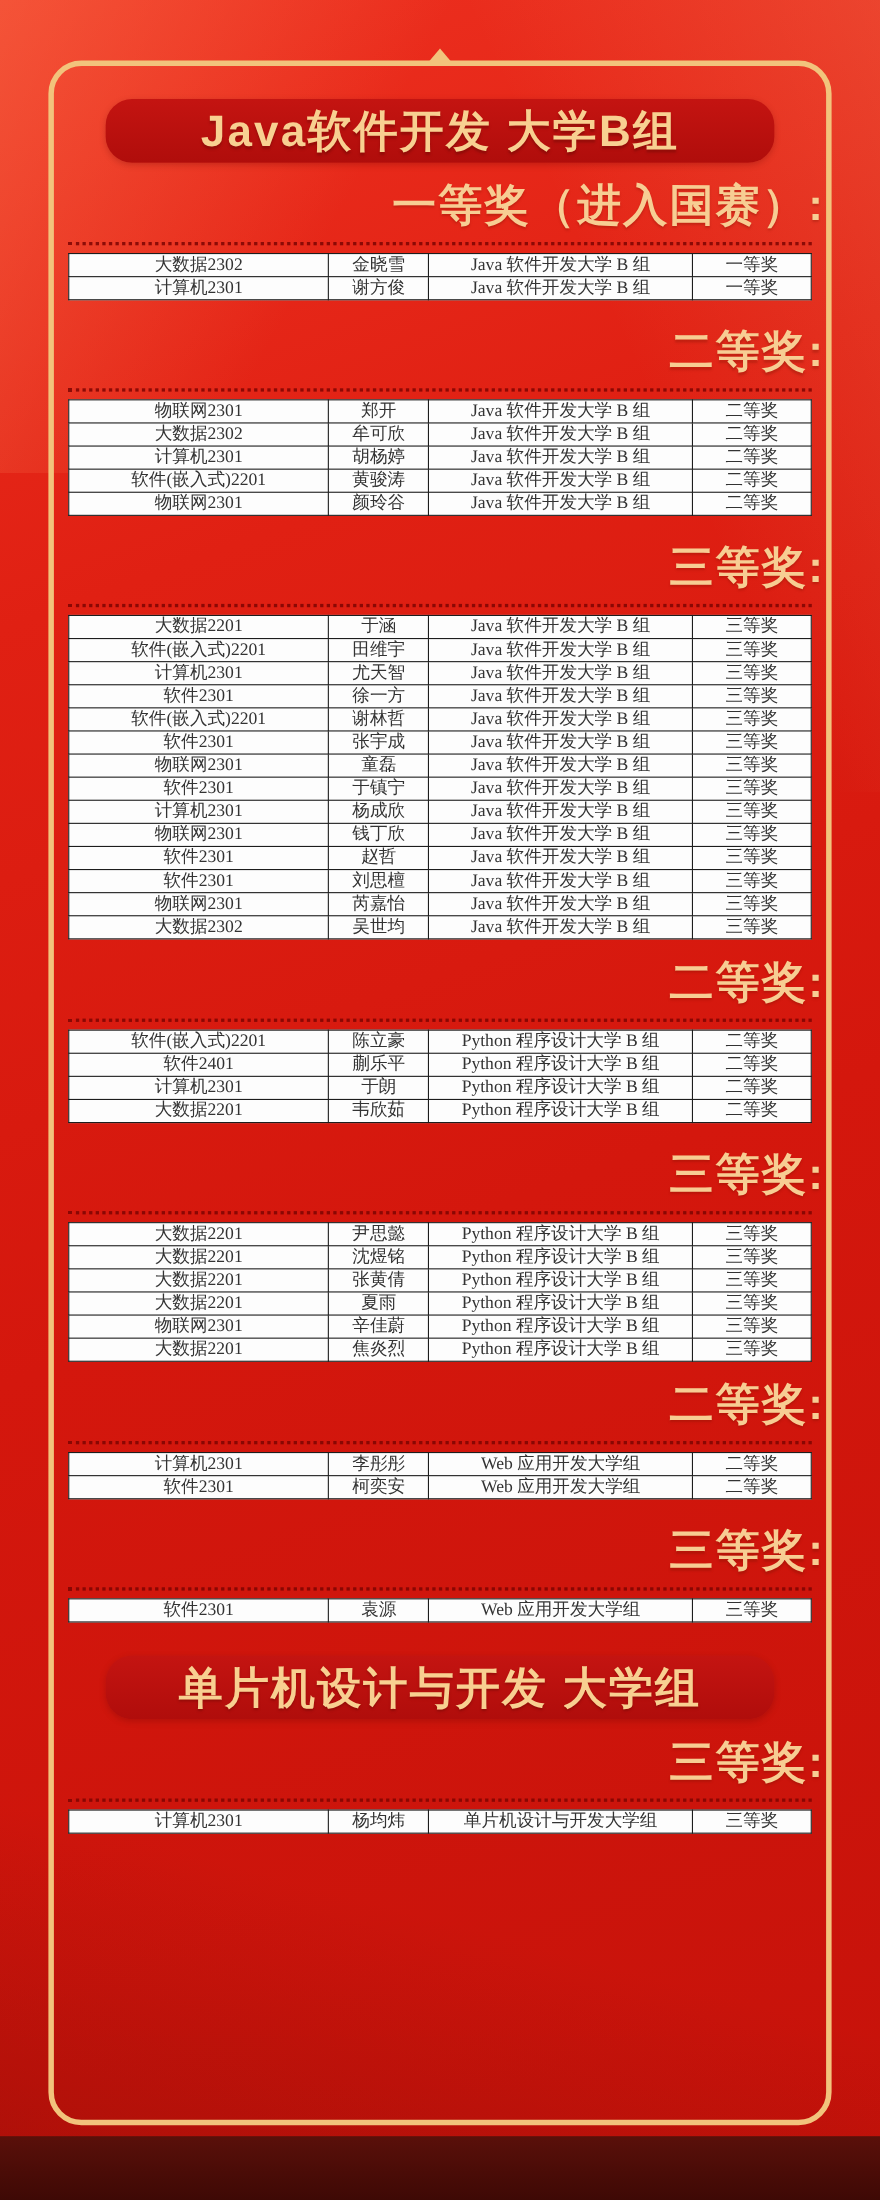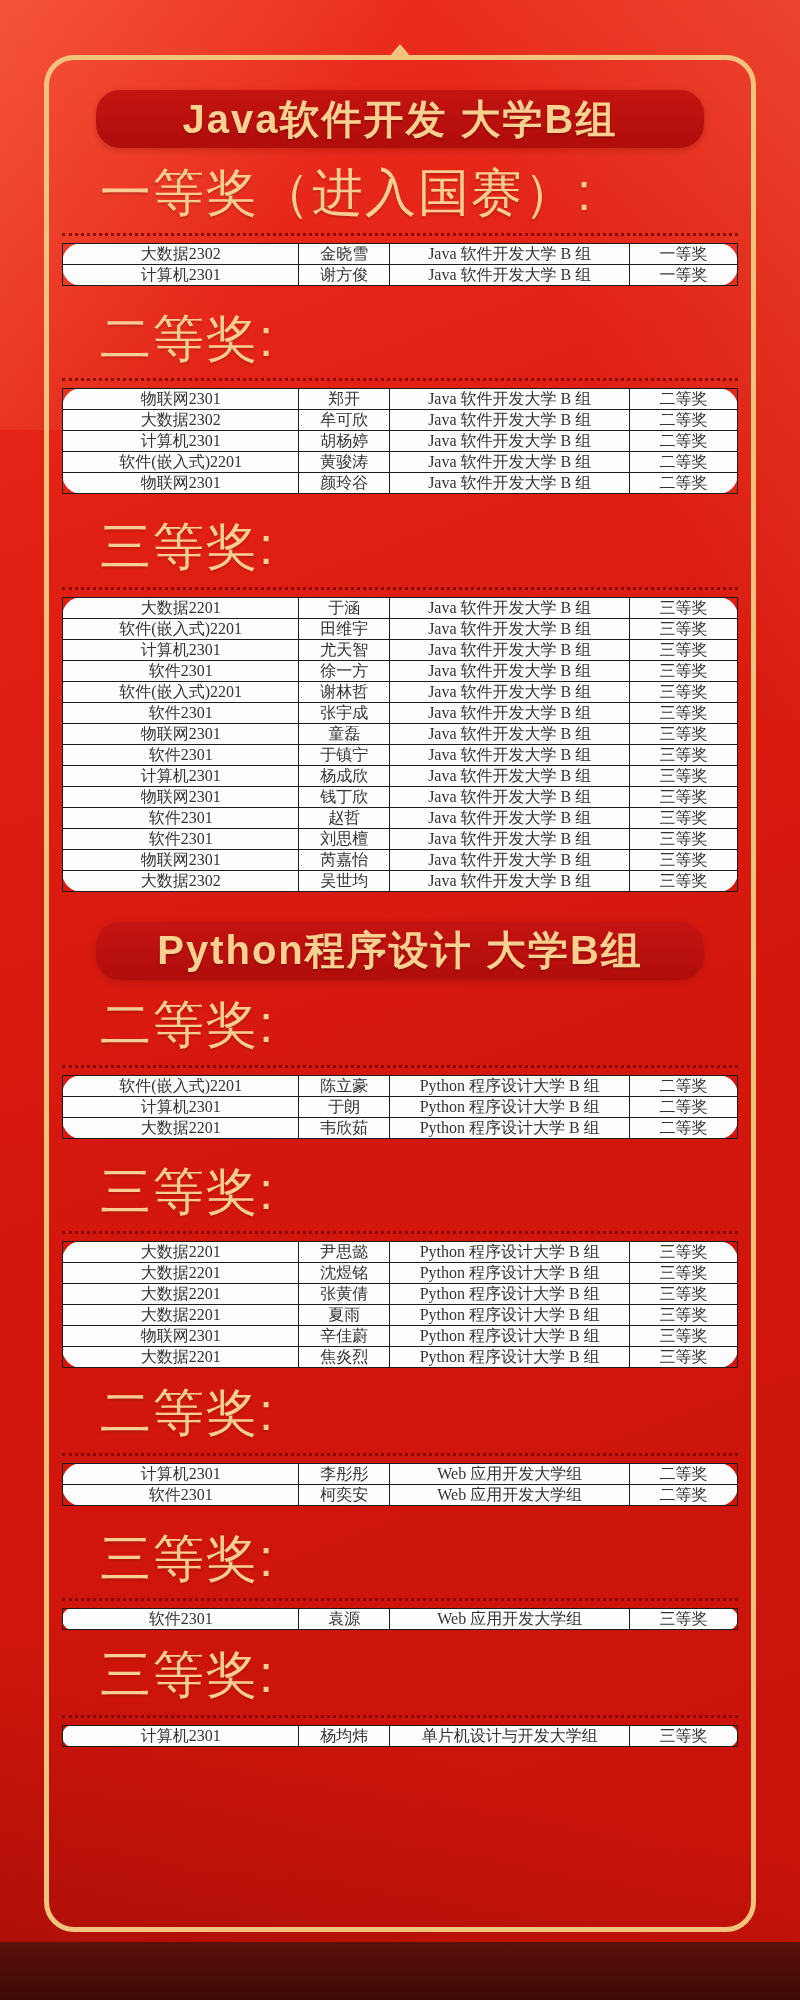--- a/index.html
+++ b/index.html
@@ -24,30 +24,30 @@
     border-bottom:13px solid #f2c37c;}
   .content{position:absolute;left:50px;right:50px;top:60px;}
 
   .banner{height:58px;margin:34px 46px 0 46px;display:flex;align-items:center;justify-content:center;
     background:linear-gradient(180deg,#c41411 0%,#b00d0b 100%);
     box-shadow:0 2px 6px rgba(90,0,0,.25);border-radius:24px;}
   .banner:first-child{margin-top:30px;}
   .banner span{font-size:40px;font-weight:bold;color:#f8d091;letter-spacing:2px;
     text-shadow:0 2px 2px rgba(90,10,0,.35);}
 
-  h2.award-heading{margin:24px 0 0 50px;padding:0;font-size:51px;line-height:1.15;
-    font-weight:normal;color:#f7cd93;letter-spacing:2px;
-    text-shadow:0 2px 2px rgba(120,20,0,.3);}
+  h2.award-heading{margin:24px 0 0 50px;padding:0;font-size:40px;line-height:1.15;
+    font-weight:bold;color:#f7cd93;letter-spacing:2px;
+    text-shadow:0 2px 2px rgba(120,20,0,.3);text-align:right;}
   .group.first h2.award-heading{margin-top:16px;}
 
   .dotted{margin:10px 12px 0 12px;border-top:3px dotted rgba(125,5,2,.85);height:0;}
 
   table.awards{margin:7px 12px 0 12px;width:calc(100% - 24px);
     border-collapse:collapse;background:#fdfdfd;
-    font-family:"Liberation Serif", serif;border-radius:20px;}
+    font-family:"Liberation Serif", serif;}
   table.awards td{border:1px solid #1d1d1d;height:20px;padding:0 2px;
     font-size:16px;color:#333;text-align:center;white-space:nowrap;
     line-height:20px;}
   col.c0{width:35%;} col.c1{width:13.5%;} col.c2{width:35.5%;} col.c3{width:16%;}
 </style>
 </head>
 <body>
 
 <div class="streak s1"></div>
 <div class="streak s2"></div>
@@ -228,37 +228,40 @@
               <td>吴世均</td>
               <td>Java 软件开发大学 B 组</td>
               <td>三等奖</td>
             </tr>
           </tbody>
       </table>
     </div>
   </section>
 
   <section>
-    <div class="banner">
-      <span>Python程序设计 大学B组</span>
-    </div>
     <div class="group first">
       <h2 class="award-heading">二等奖:</h2>
       <div class="dotted"></div>
       <table class="awards">
         <colgroup>
             <col class="c0">
             <col class="c1">
             <col class="c2">
             <col class="c3">
           </colgroup>
         <tbody>
             <tr>
               <td>软件(嵌入式)2201</td>
               <td>陈立豪</td>
+              <td>Python 程序设计大学 B 组</td>
+              <td>二等奖</td>
+            </tr>
+            <tr>
+              <td>软件2401</td>
+              <td>蒯乐平</td>
               <td>Python 程序设计大学 B 组</td>
               <td>二等奖</td>
             </tr>
             <tr>
               <td>计算机2301</td>
               <td>于朗</td>
               <td>Python 程序设计大学 B 组</td>
               <td>二等奖</td>
             </tr>
             <tr>
@@ -365,20 +368,23 @@
               <td>袁源</td>
               <td>Web 应用开发大学组</td>
               <td>三等奖</td>
             </tr>
           </tbody>
       </table>
     </div>
   </section>
 
   <section>
+    <div class="banner">
+      <span>单片机设计与开发 大学组</span>
+    </div>
     <div class="group first">
       <h2 class="award-heading">三等奖:</h2>
       <div class="dotted"></div>
       <table class="awards">
         <colgroup>
             <col class="c0">
             <col class="c1">
             <col class="c2">
             <col class="c3">
           </colgroup>

